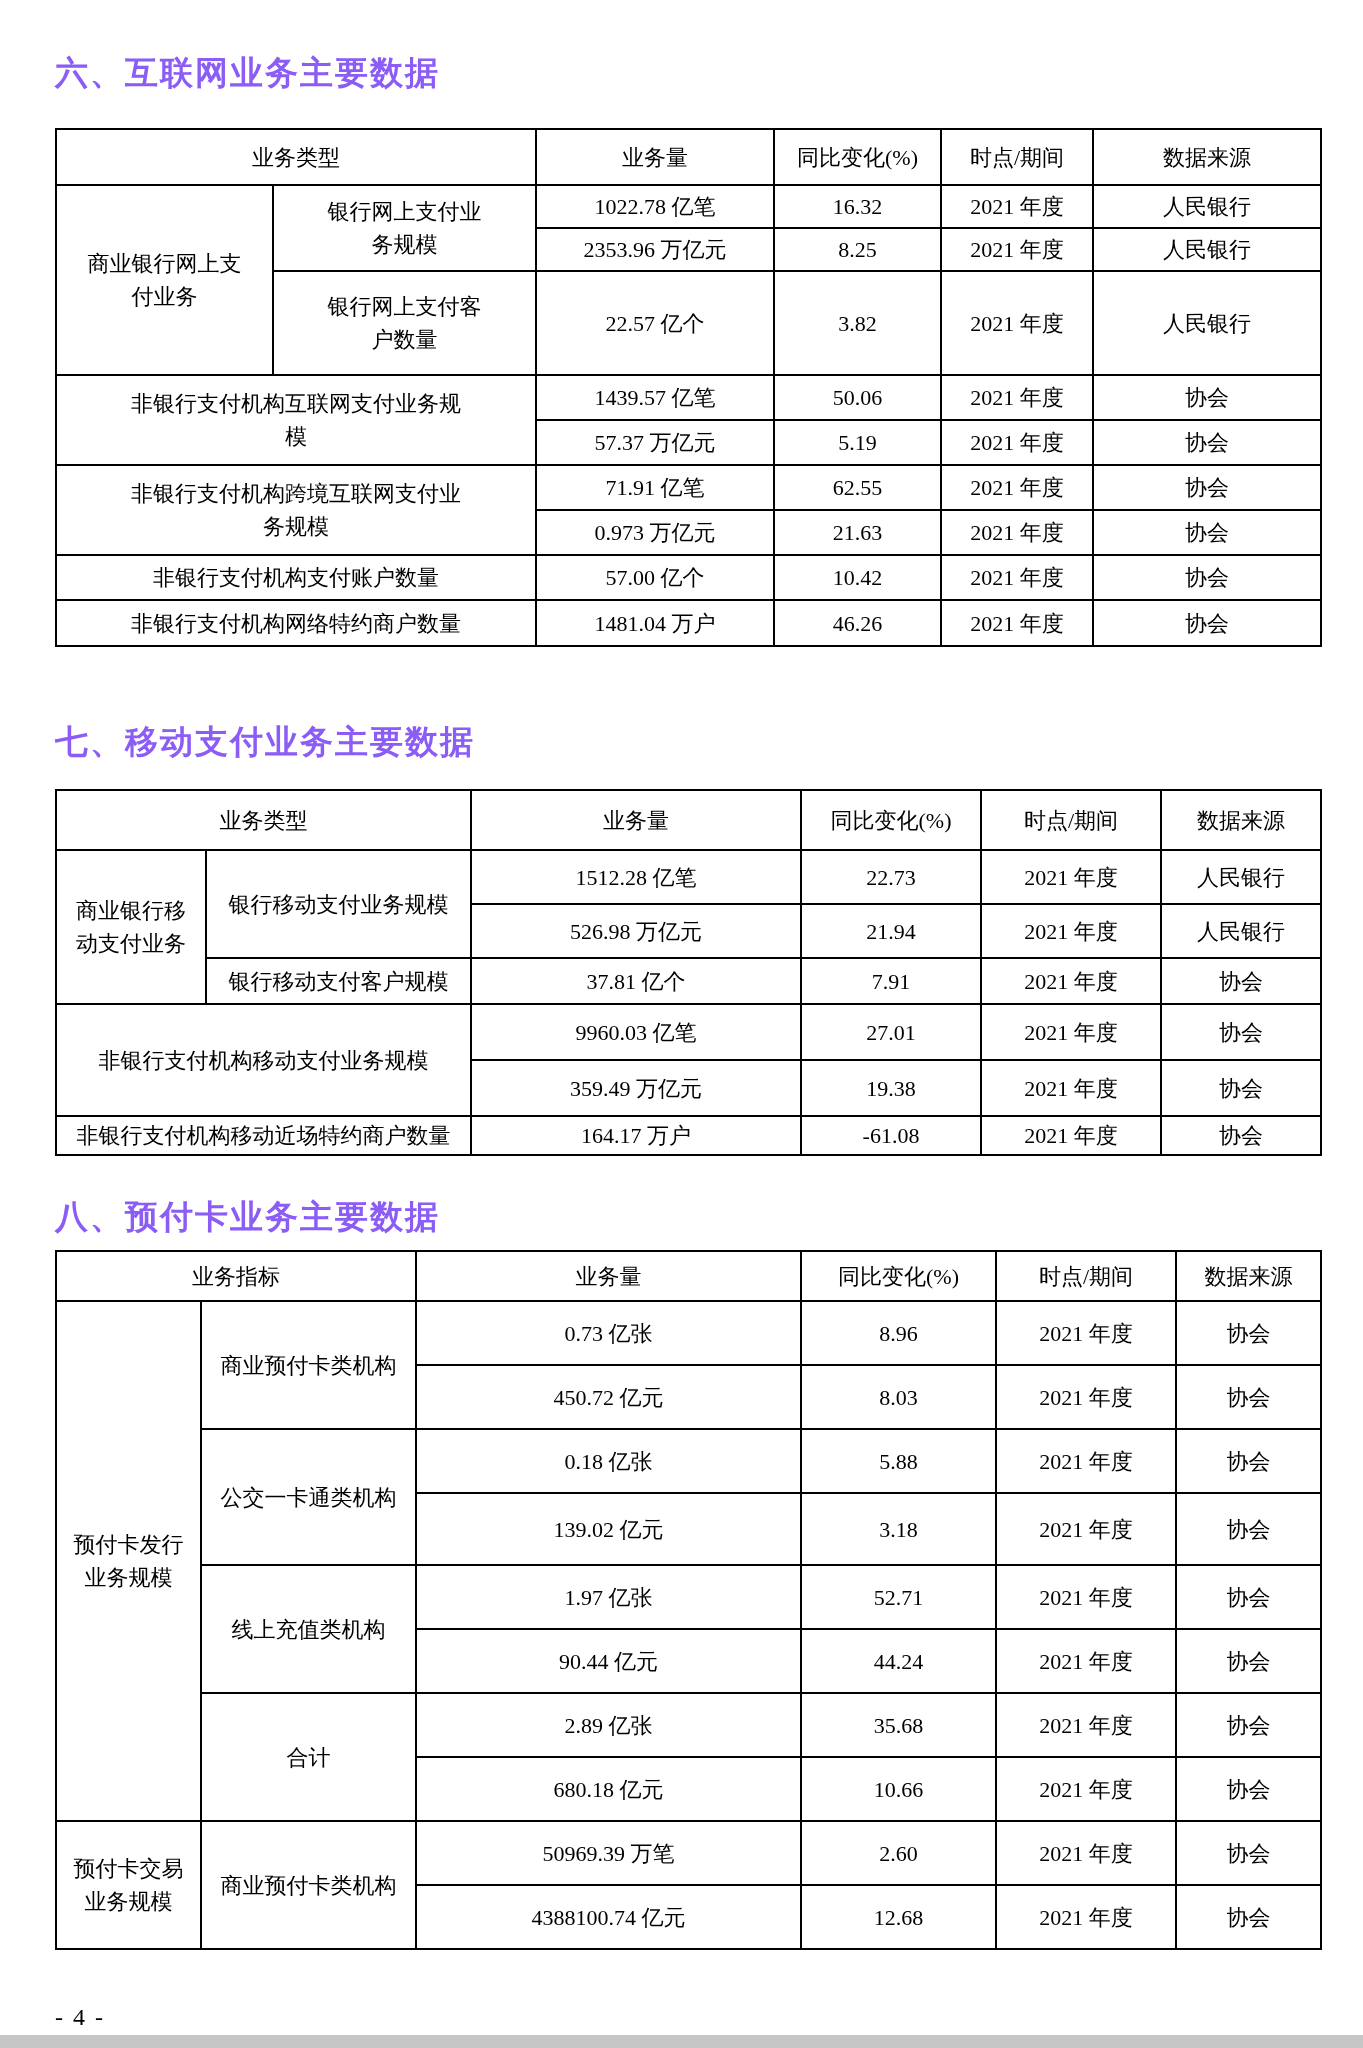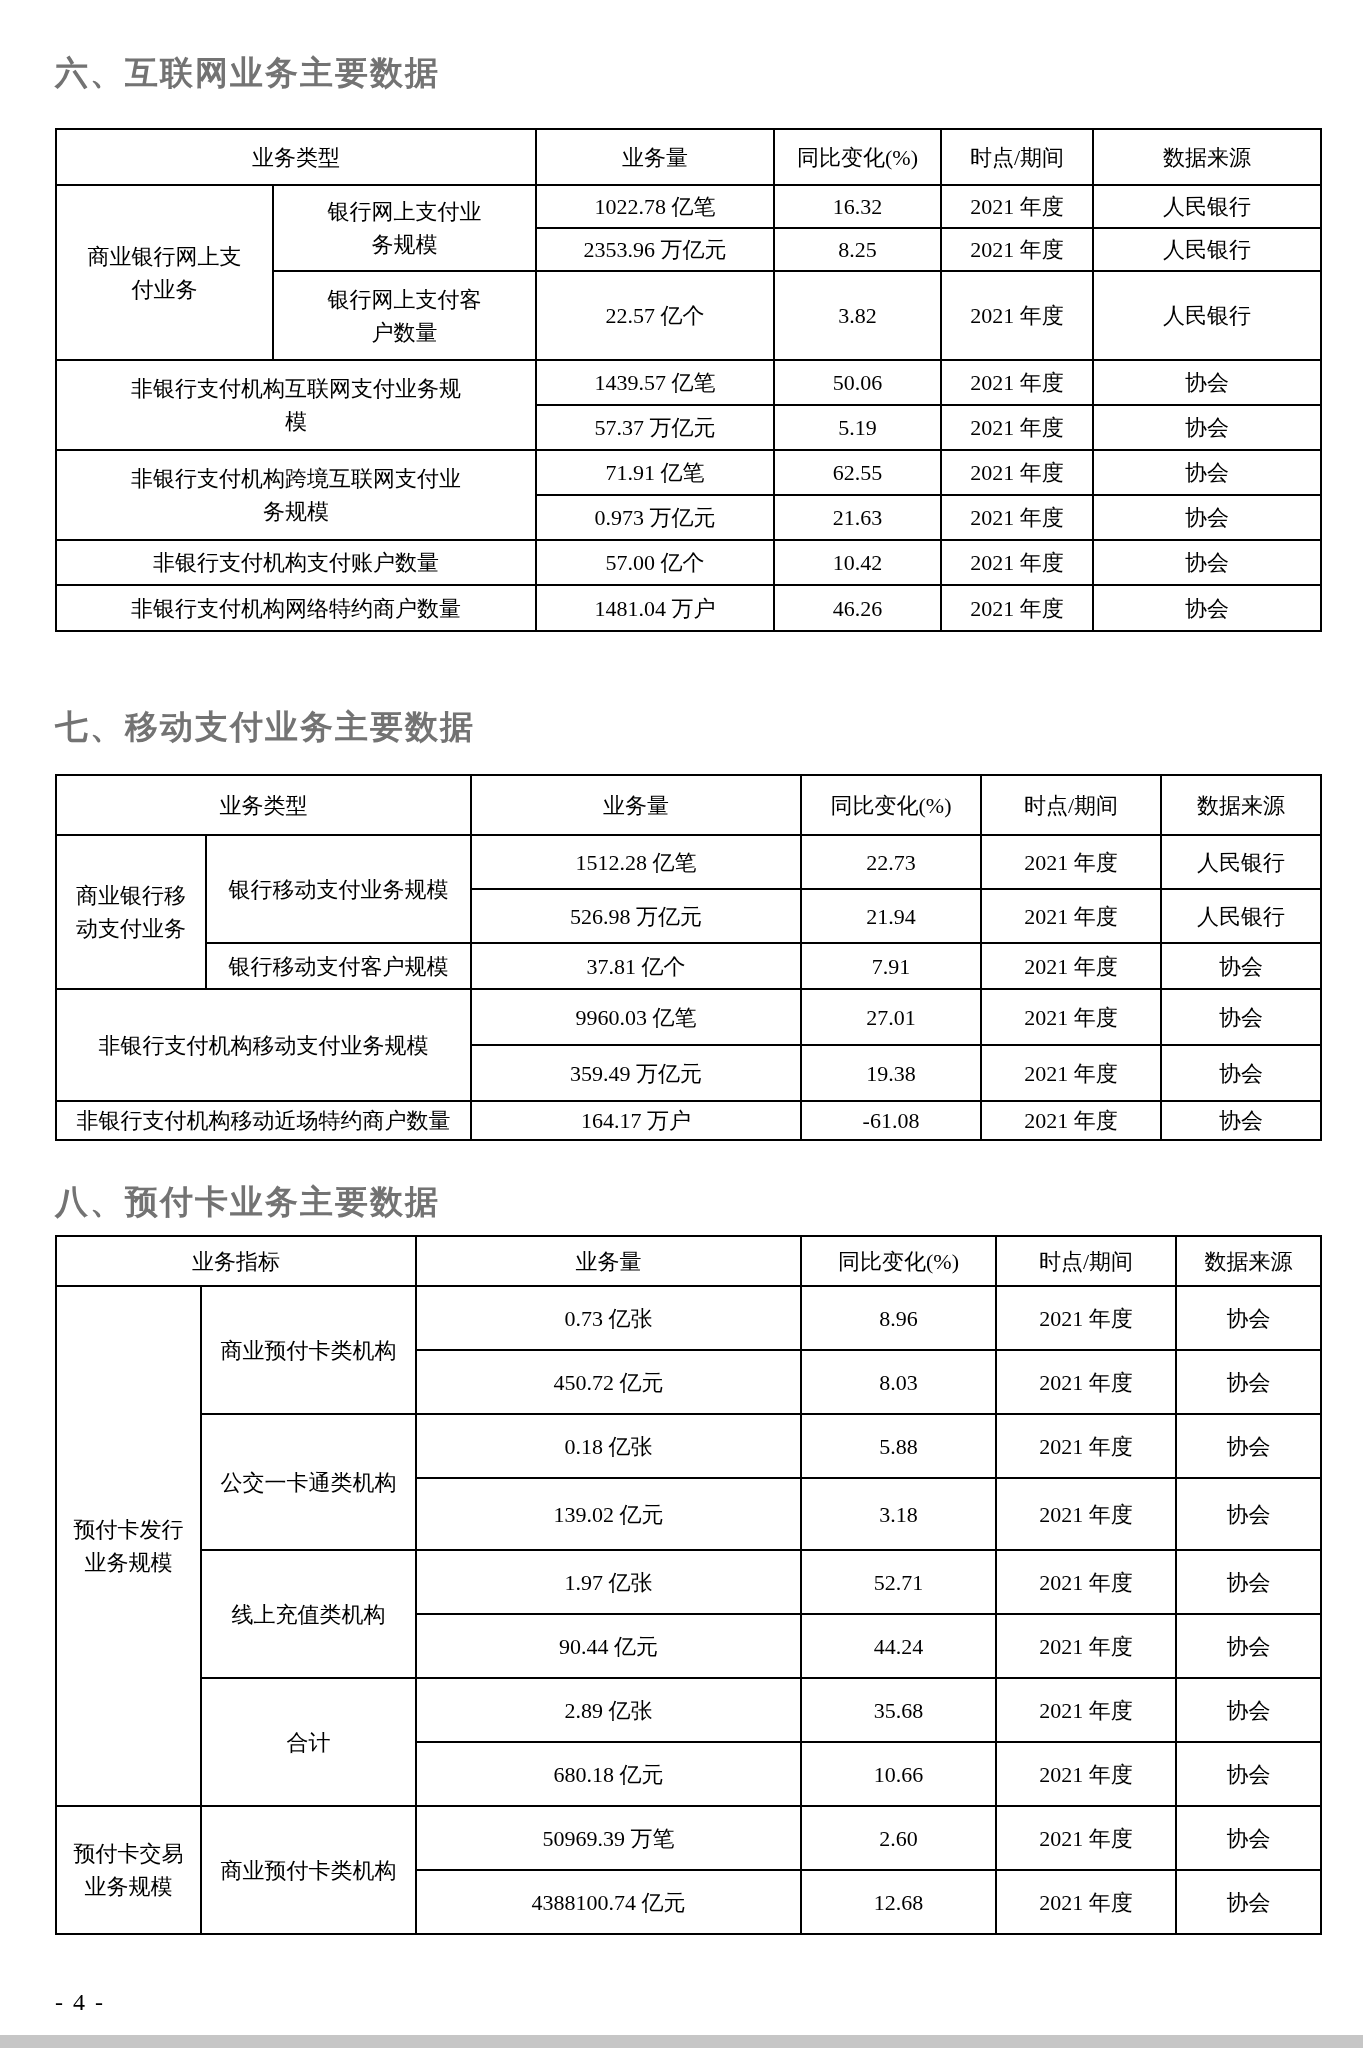--- a/index.html
+++ b/index.html
@@ -13,21 +13,21 @@
   }
   .page { padding:52px 43px 0 55px; }
 
   .section-title {
     font-family:"Liberation Sans", sans-serif;
     font-weight:700;
     font-size:33px;
     line-height:42px;
     letter-spacing:2px;
     margin:0;
-    color:#737373;
+    color:#8b5cf6;
   }
   .t-internet { margin-top:0; }
   .t-mobile   { margin-top:74px; }
   .t-prepaid  { margin-top:40px; }
 
   table.doc-table {
     border-collapse:collapse;
     table-layout:fixed;
     width:1265px;
     background:#fff;
@@ -94,21 +94,21 @@
       <td>16.32</td>
       <td>2021 年度</td>
       <td>人民银行</td>
     </tr>
     <tr style="height:43px">
       <td>2353.96 万亿元</td>
       <td>8.25</td>
       <td>2021 年度</td>
       <td>人民银行</td>
     </tr>
-    <tr style="height:89px">
+    <tr style="height:104px">
       <td>银行网上支付客
 户数量</td>
       <td>22.57 亿个</td>
       <td>3.82</td>
       <td>2021 年度</td>
       <td>人民银行</td>
     </tr>
     <tr style="height:45px">
       <td colspan="2" rowspan="2">非银行支付机构互联网支付业务规
 模</td>

